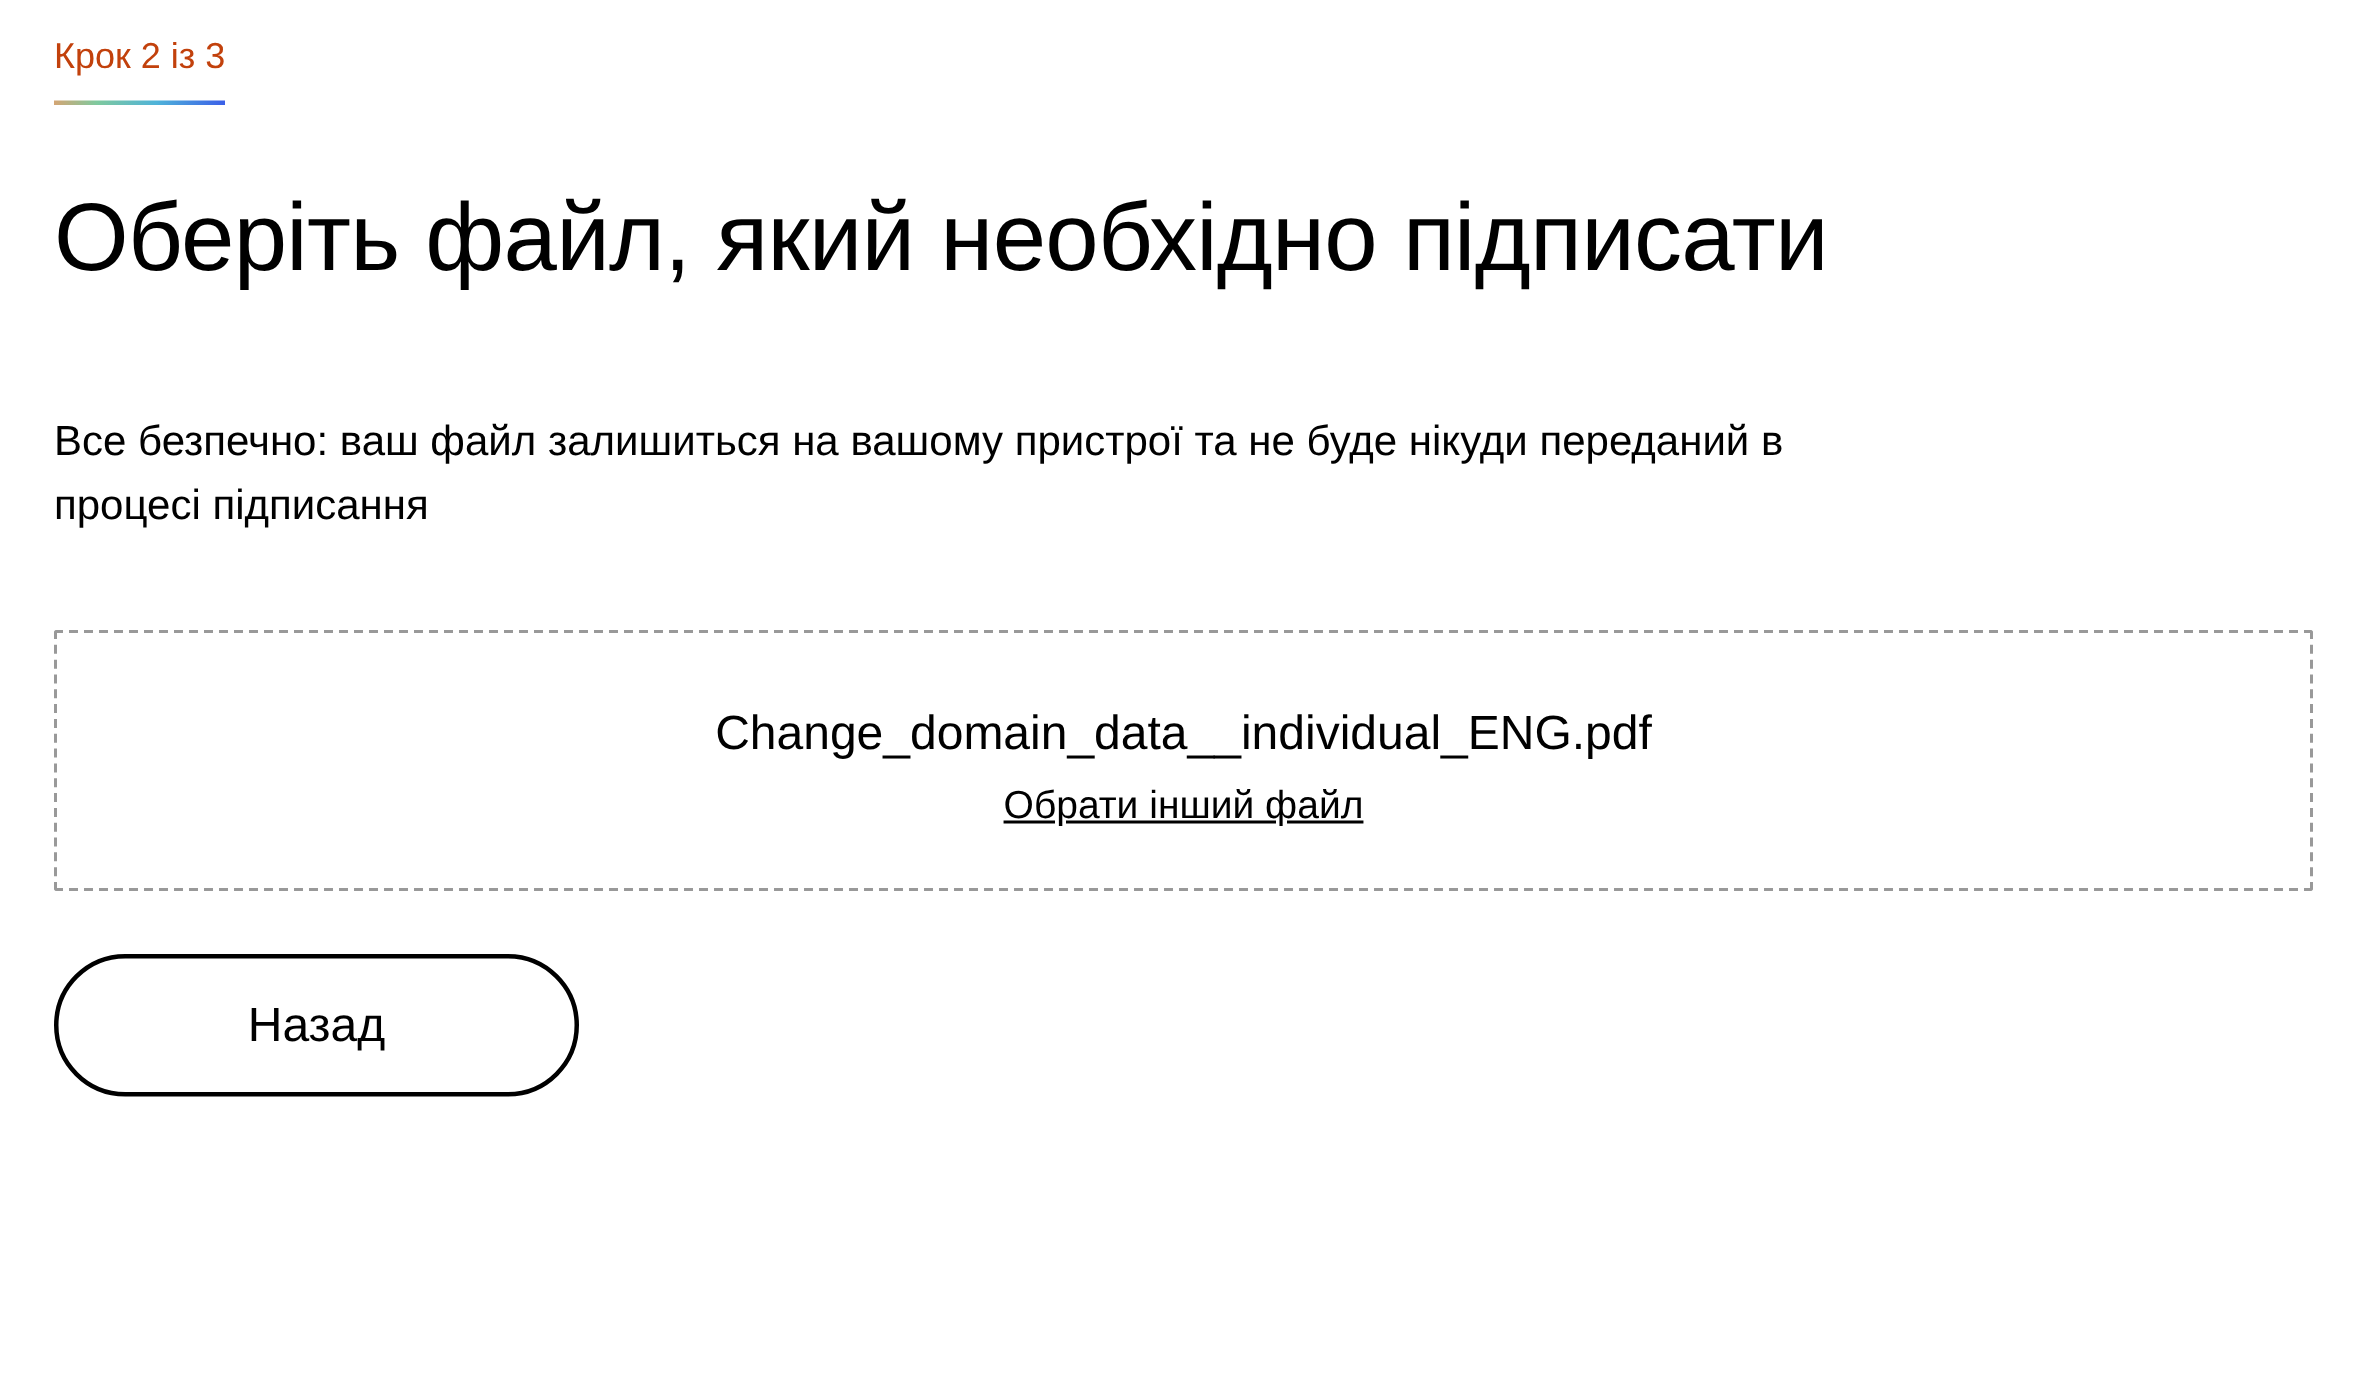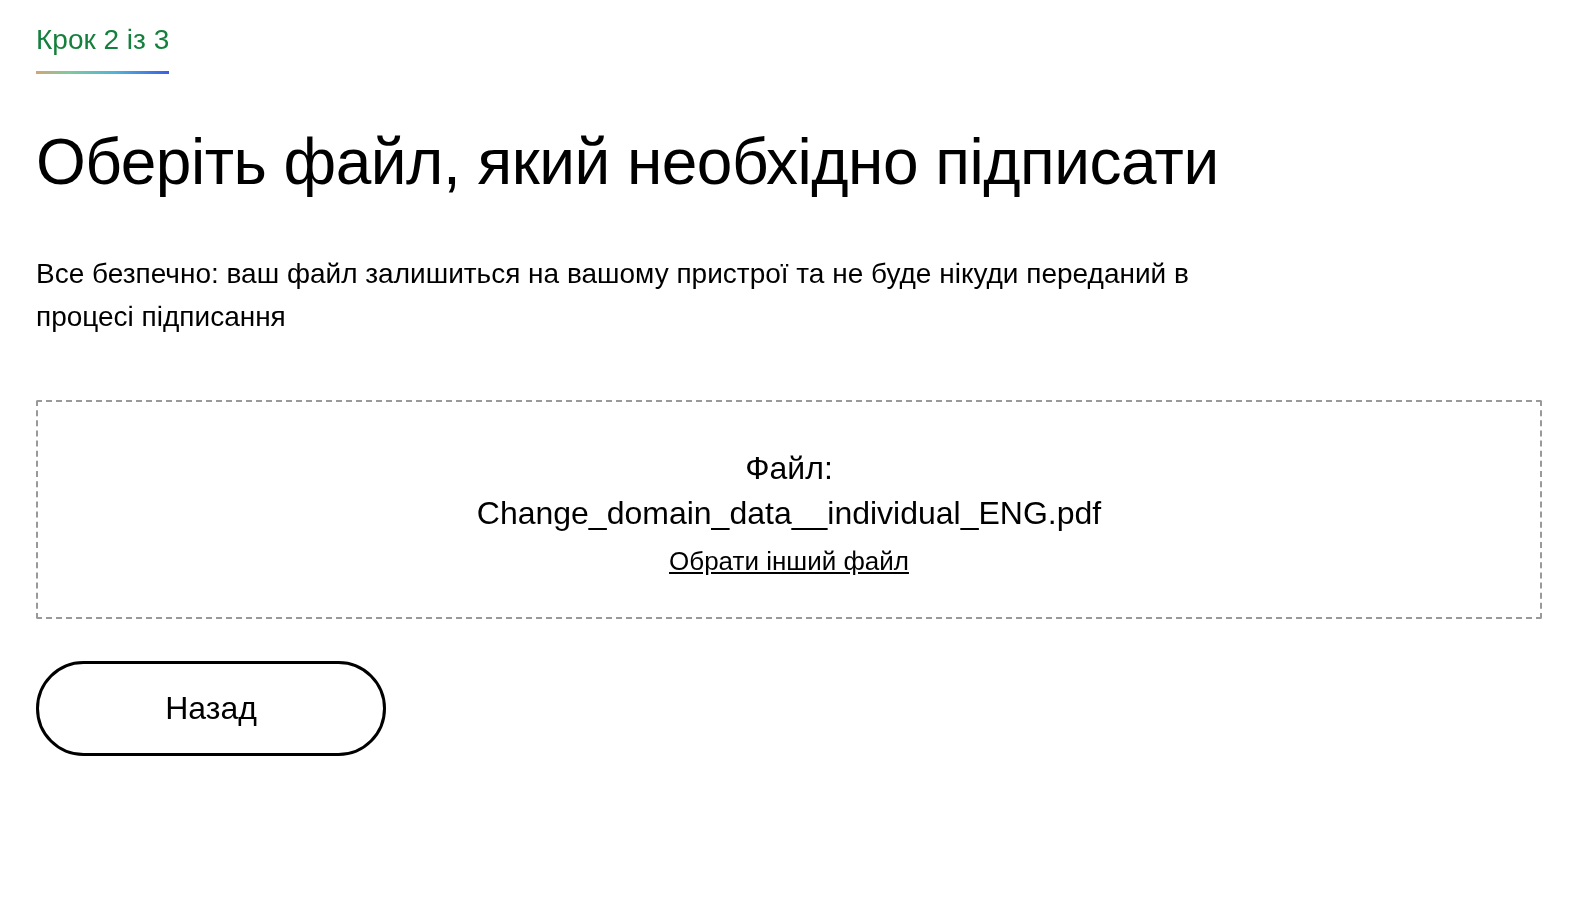--- a/index.html
+++ b/index.html
@@ -10,22 +10,22 @@
     
     body {
       font-family: -apple-system, BlinkMacSystemFont, "Segoe UI", Arial, sans-serif;
       background: #ffffff;
       padding: 24px 36px;
       width: 1578px;
     }
     
     .step-indicator {
       display: inline-block;
-      font-size: 28px;
-      color: #15803d;
+      font-size: 24px;
+      color: #c2410c;
       font-weight: 400;
       padding-bottom: 18px;
       position: relative;
     }
     
     .step-indicator::after {
       content: "";
       display: block;
       position: absolute;
       bottom: 0;
@@ -40,21 +40,21 @@
       font-weight: 500;
       color: #000000;
       margin-top: 52px;
       line-height: 1.15;
       letter-spacing: -0.5px;
     }
     
     .description {
       font-size: 28px;
       color: #000000;
-      margin-top: 52px;
+      margin-top: 76px;
       line-height: 1.55;
       font-weight: 400;
       max-width: 1200px;
     }
     
     .file-box {
       margin-top: 62px;
       border: 2px dashed #999999;
       border-radius: 2px;
       padding: 44px 20px 40px;
@@ -122,21 +122,20 @@
 
 <div class="step-indicator">
   <span>Крок 2 із 3</span>
 </div>
 
 <h1 class="page-title">Оберіть файл, який необхідно підписати</h1>
 
 <p class="description">Все безпечно: ваш файл залишиться на вашому пристрої та не буде нікуди переданий в процесі підписання</p>
 
 <div class="file-box">
-  <div class="file-label">Файл:</div>
   <div class="file-name">Change_domain_data__individual_ENG.pdf</div>
   <a class="choose-another">Обрати інший файл</a>
 </div>
 
 <div class="button-row">
   <button class="btn btn-back">Назад</button>
 </div>
 
 
 

